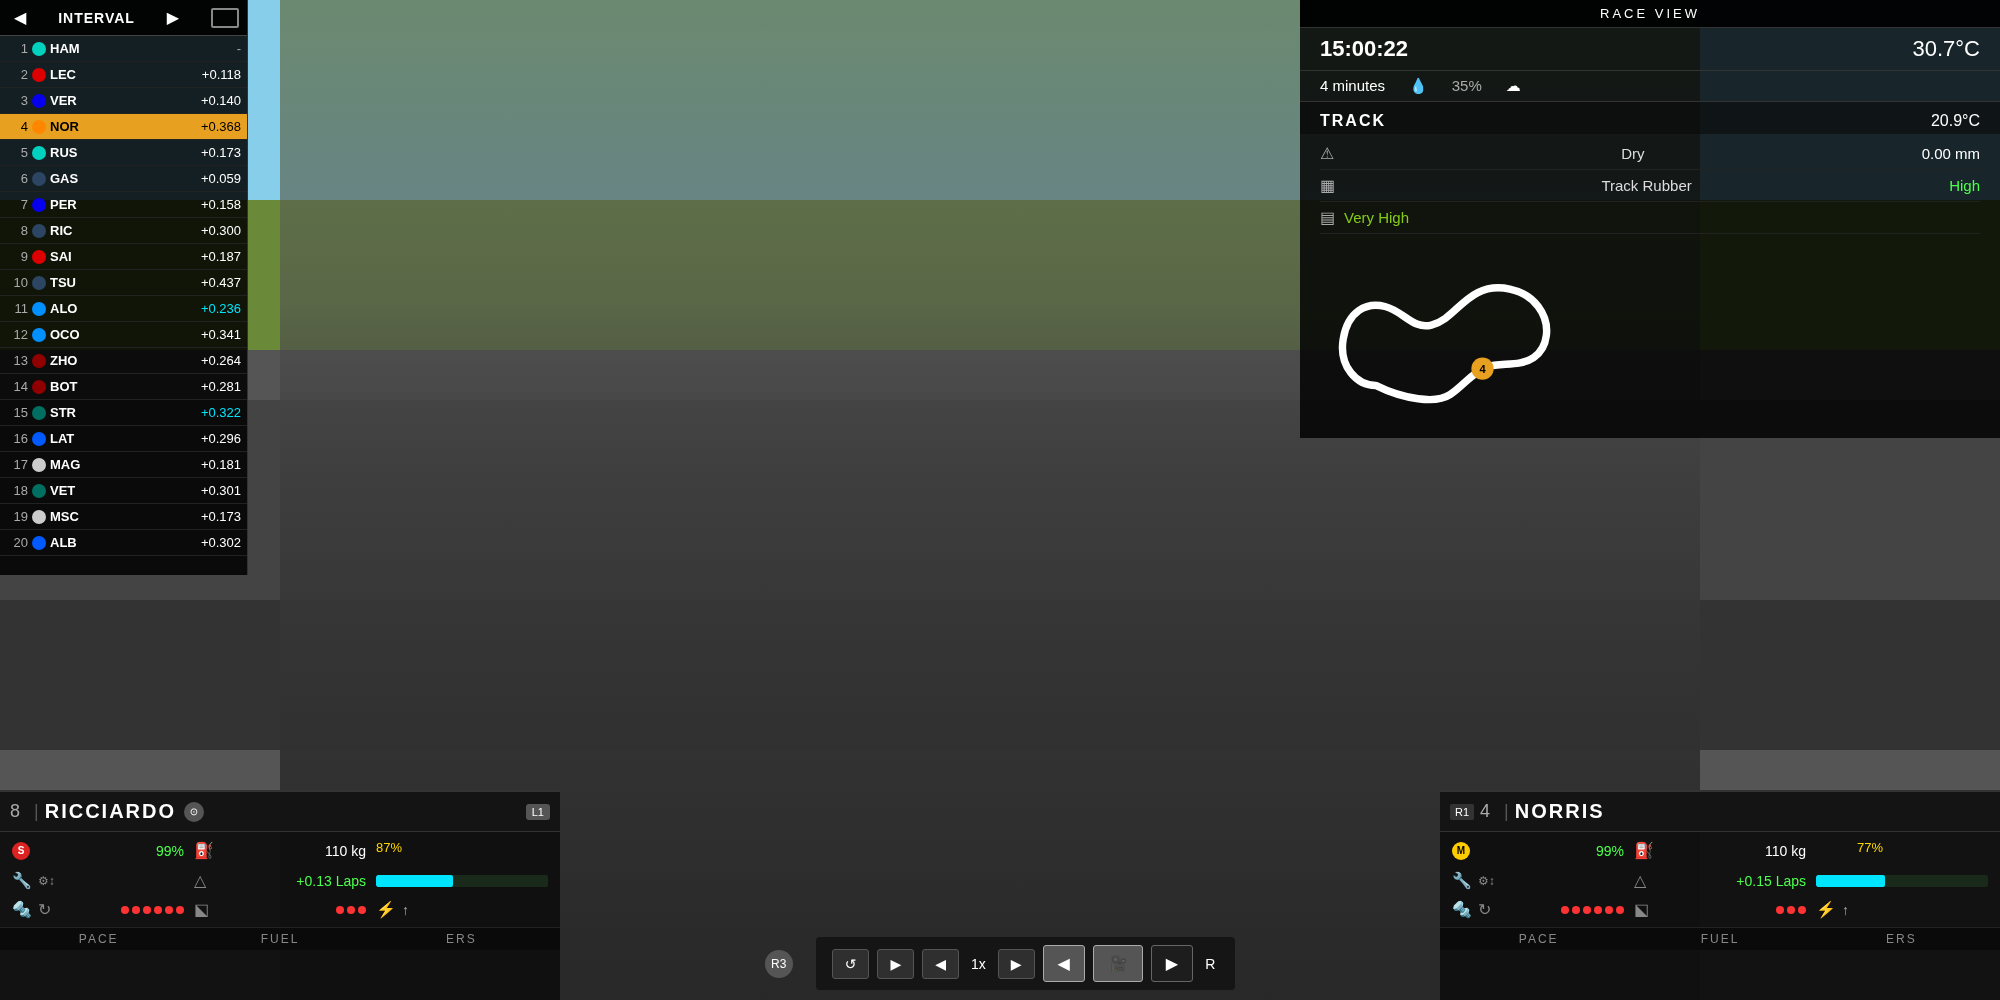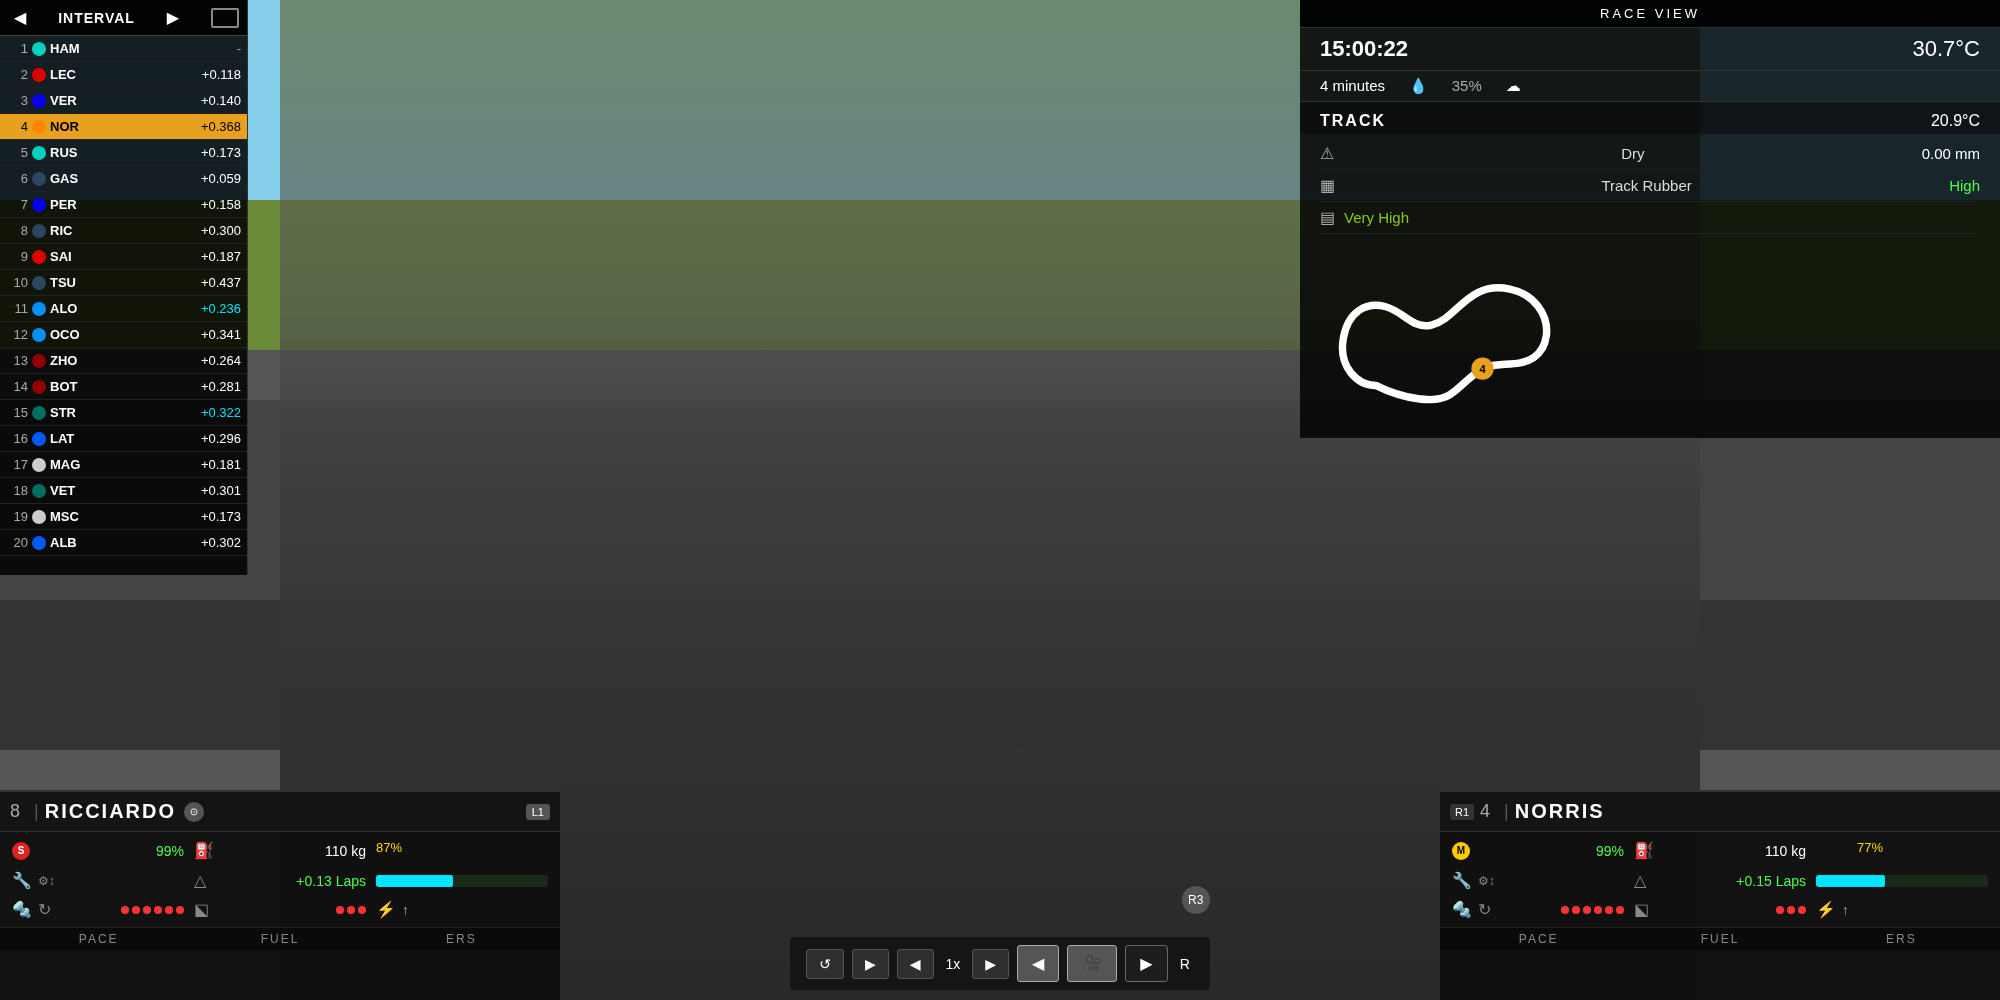--- a/index.html
+++ b/index.html
@@ -434,22 +434,22 @@
       color: #888;
       font-size: 12px;
       letter-spacing: 2px;
       flex: 1;
       text-align: center;
     }
 
     
     .center-controls {
       display: flex;
-      flex-direction: column;
-      align-items: flex-end;
+      flex-direction: row;
+      align-items: center;
       gap: 23px;
     }
 
     .center-r3-badge {
       background: #555;
       color: #fff;
       border-radius: 50%;
       width: 28px; height: 28px;
       display: flex; align-items: center; justify-content: center;
       font-size: 12px;

